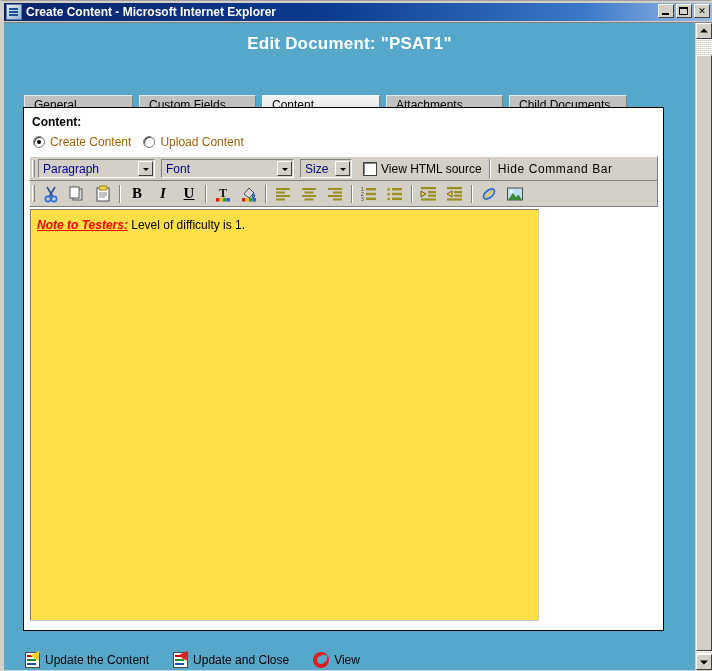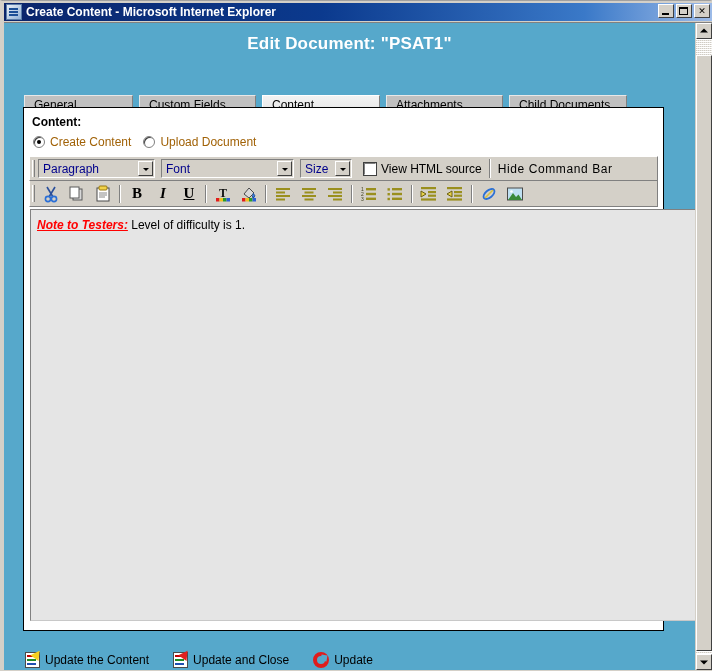--- a/index.html
+++ b/index.html
@@ -354,22 +354,22 @@
     line-height: 1;
   }
   .ico-b { font-weight: bold; }
   .ico-i { font-style: italic; font-weight: bold; }
   .ico-u { text-decoration: underline; font-weight: bold; }
 
   
   #editor {
     position: absolute;
     left: 6px; top: 101px;
-    width: 681px; height: 412px;
-    background: #e5e5e5;
+    width: 509px; height: 412px;
+    background: #fde047;
     border-top: 1px solid #808080;
     border-left: 1px solid #808080;
     border-right: 1px solid #c8c8c8;
     border-bottom: 1px solid #c8c8c8;
     box-sizing: border-box;
     overflow: hidden;
     padding: 7px 6px;
   }
   #editor-line { font-size: 12px; color: #000; line-height: 1.35; }
   #note-label {
@@ -474,21 +474,21 @@
 
         <div id="content-label">Content:</div>
 
         <div id="radios">
           <div class="radio-wrap">
             <span class="radio on"></span>
             <span class="radio-label">Create Content</span>
           </div>
           <div class="radio-wrap">
             <span class="radio"></span>
-            <span class="radio-label">Upload Document</span>
+            <span class="radio-label">Upload Content</span>
           </div>
         </div>
 
         <div id="tb1">
           <div class="grip"></div>
 
           <div class="sel" id="sel-paragraph">
             <span class="sel-text">Paragraph</span>
             <span class="sel-arrow"></span>
           </div>
@@ -708,21 +708,21 @@
           <span class="icon-doc with-red">
             <span class="bar b1"></span>
               <span class="bar b2"></span>
               <span class="bar b3"></span>
             <span class="pen"></span>
           </span>
           <span class="alabel">Update and Close</span>
         </div>
         <div class="action">
           <span class="icon-reset"></span>
-          <span class="alabel">Update</span>
+          <span class="alabel">View</span>
         </div>
       </div>
 
     </div>
 
     <div id="scrollbar">
       <div class="sb-btn sb-up" id="sb-up">
         <span class="arr"></span>
       </div>
       <div id="sb-track">

